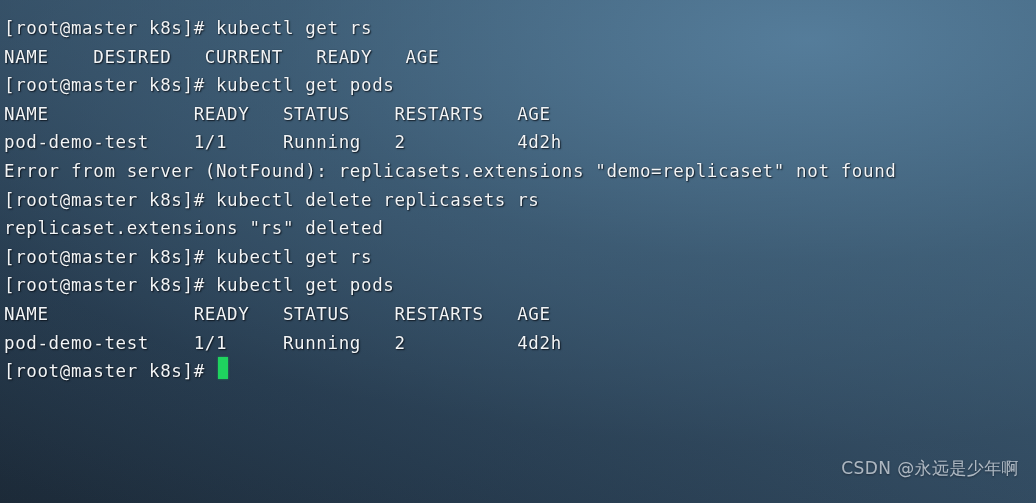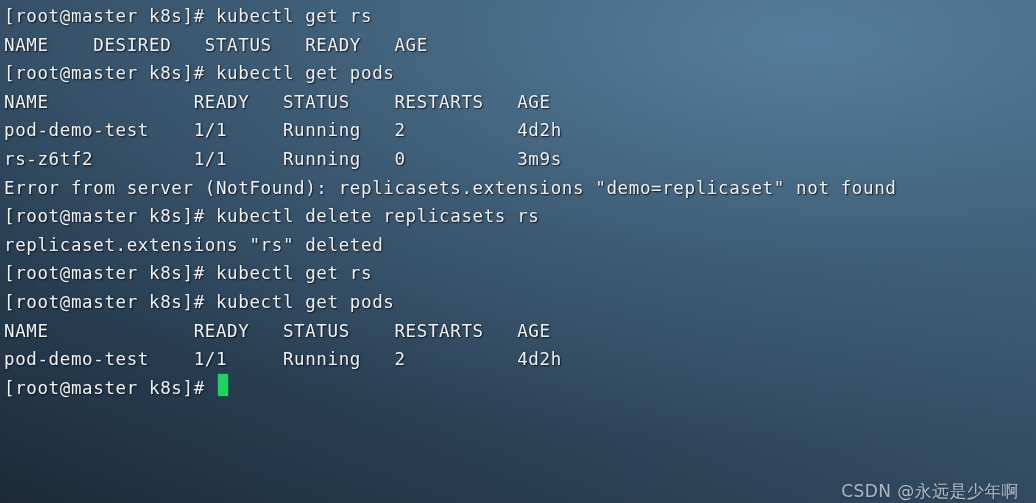--- a/index.html
+++ b/index.html
@@ -27,21 +27,21 @@
     background-image:
       repeating-linear-gradient(0deg, rgba(255,255,255,0.5) 0px, rgba(0,0,0,0.5) 1px, rgba(255,255,255,0.4) 2px, rgba(0,0,0,0.3) 3px),
       repeating-linear-gradient(90deg, rgba(255,255,255,0.35) 0px, rgba(0,0,0,0.45) 1px, rgba(255,255,255,0.3) 2px, rgba(0,0,0,0.4) 3px);
     mix-blend-mode: overlay;
   }
   #console {
     position: absolute;
     left: 0;
     top: 0;
     width: 1036px;
-    padding: 2px 0 0 4px;
+    padding: 14px 0 0 4px;
     box-sizing: border-box;
   }
   .line {
     height: 28.6px;
     line-height: 28.6px;
     font-size: 17.5px;
     letter-spacing: 0.62px;
     color: #f2f5f7;
     white-space: pre;
     text-shadow: 1px 1px 1.5px rgba(8,14,22,0.85), 0 0 1px rgba(8,14,22,0.6);
@@ -55,41 +55,40 @@
     width: 10px;
     height: 22px;
     background: #1fd35f;
     margin-left: 2px;
     vertical-align: middle;
     box-shadow: 0 0 2px rgba(31,211,95,0.5);
   }
   #watermark {
     position: absolute;
     right: 17px;
-    bottom: 0;
+    bottom: 23px;
     font-family: "DejaVu Sans", "Liberation Sans", sans-serif;
     font-size: 17px;
     color: rgba(226,232,238,0.72);
     letter-spacing: 0.4px;
     white-space: pre;
     text-shadow: 0 1px 2px rgba(10,16,24,0.45);
   }
 </style>
 </head>
 <body>
 
 <div id="screen">
 
   <div id="console">
     <div class="line">[root@master k8s]# kubectl get rs</div>
-    <div class="line">NAME    DESIRED   STATUS   READY   AGE</div>
+    <div class="line">NAME    DESIRED   CURRENT   READY   AGE</div>
     <div class="line">[root@master k8s]# kubectl get pods</div>
     <div class="line">NAME             READY   STATUS    RESTARTS   AGE</div>
     <div class="line">pod-demo-test    1/1     Running   2          4d2h</div>
-    <div class="line">rs-z6tf2         1/1     Running   0          3m9s</div>
     <div class="line">Error from server (NotFound): replicasets.extensions "demo=replicaset" not found</div>
     <div class="line">[root@master k8s]# kubectl delete replicasets rs</div>
     <div class="line">replicaset.extensions "rs" deleted</div>
     <div class="line">[root@master k8s]# kubectl get rs</div>
     <div class="line">[root@master k8s]# kubectl get pods</div>
     <div class="line">NAME             READY   STATUS    RESTARTS   AGE</div>
     <div class="line">pod-demo-test    1/1     Running   2          4d2h</div>
     <div class="line with-cursor"><span>[root@master k8s]# </span><span class="cursor"></span></div>
   </div>
 

